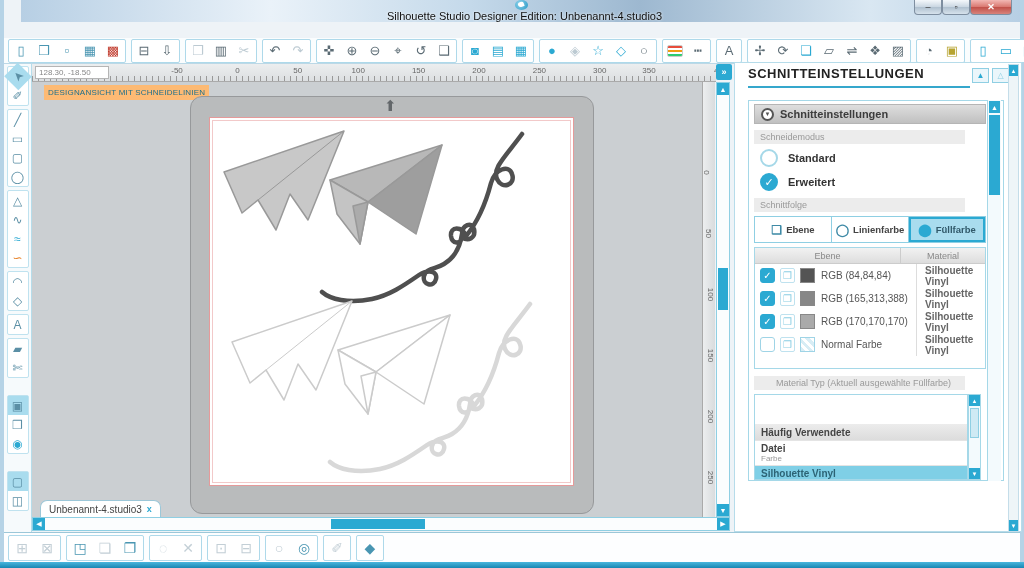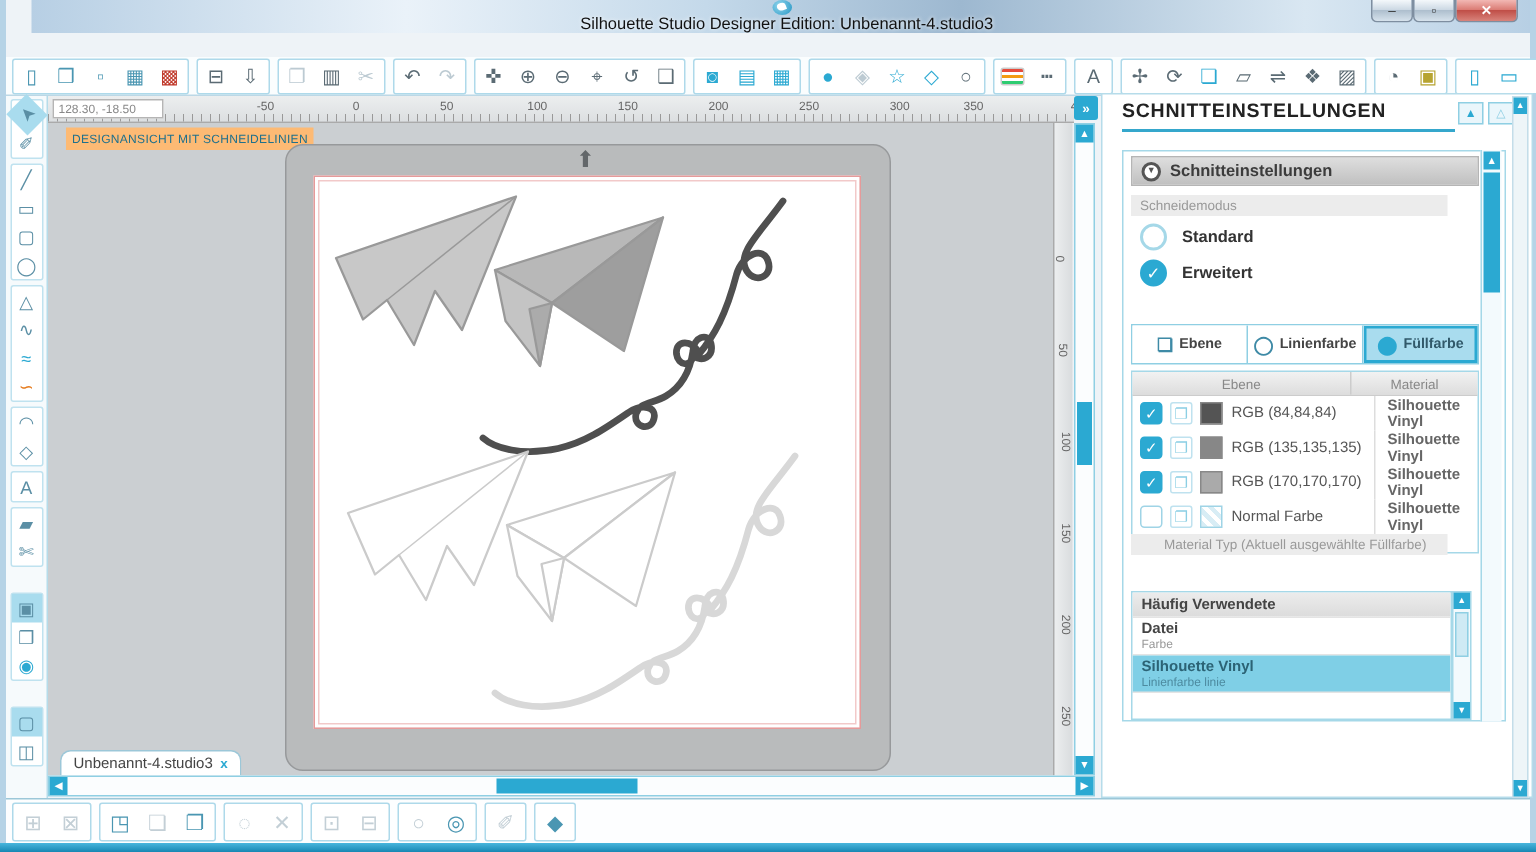--- a/index.html
+++ b/index.html
@@ -135,21 +135,21 @@
   .sw{width:15px;height:15px;border:1px solid #888;margin-right:6px;}
   .corow.checker .sw{border-color:#9fd4e6;
     background:repeating-linear-gradient(45deg,#d8edf5 0 3px,#fff 3px 6px);}
   .colabel{font-size:10px;color:#555;width:95px;}
   .comat{font-size:10px;font-weight:bold;color:#666;border-left:1px solid #ddd;align-self:stretch;
     display:flex;align-items:center;padding-left:8px;flex:1;}
   .matlist{left:750px;top:394px;width:214px;height:86px;border:1px solid #a5d8e8;overflow:hidden;}
   .matitem{padding:2px 6px;border-bottom:1px solid #e4e4e4;}
   .matitem .nm{font-size:10px;font-weight:bold;color:#444;}
   .matitem .sb{font-size:8px;color:#999;}
-  .matitem.header{background:linear-gradient(#ececec,#dcdcdc);height:17px;display:flex;align-items:center;}
+  .matitem.header{background:linear-gradient(#ececec,#dcdcdc);height:17px;display:flex;align-items:center;margin-top:29px;}
   .matitem.selected{background:#7fcfe6;}
   .matitem.selected .nm{color:#2c6375;} .matitem.selected .sb{color:#4d8ba0;}
   .mlscroll{left:964px;top:394px;width:13px;height:86px;border:1px solid #a5d8e8;background:#f3fafd;}
   .mlscroll .up,.mlscroll .dn{position:absolute;left:0;width:11px;height:11px;background:#2ba9d2;color:#fff;
     font-size:6px;display:flex;align-items:center;justify-content:center;}
   .mlscroll .up{top:0;} .mlscroll .dn{bottom:0;}
   .mlthumb{position:absolute;left:1px;top:13px;width:9px;height:30px;background:#cfeaf4;border:1px solid #8fcfe3;}
   .pscroll{left:983px;top:100px;width:14px;height:381px;border-left:1px solid #a5d8e8;background:#f3fafd;}
   .pscroll .up{position:absolute;top:1px;left:1px;width:11px;height:12px;background:#2ba9d2;color:#fff;
     font-size:7px;display:flex;align-items:center;justify-content:center;}
@@ -404,20 +404,21 @@
   <div class="ab seclabel" style="top:130px;">Schneidemodus</div>
   <div class="ab radiorow" style="top:148px;">
     <span class="radio"></span>
     <span class="radiolabel">Standard</span>
   </div>
   <div class="ab radiorow" style="top:172px;">
     <span class="radio checked">✓</span>
     <span class="radiolabel">Erweitert</span>
   </div>
 
+  <div class="ab seclabel" style="top:198px;">Schnittfolge</div>
   <div class="ab cuttabs">
 
       <span class="cuttab">
         <span class="ic">❏</span>
         <span>Ebene</span>
       </span>
 
       <span class="cuttab">
         <span class="ic">◯</span>
         <span>Linienfarbe</span>
@@ -441,21 +442,21 @@
           <span class="layic">❐</span>
           <span class="sw" style="background: rgb(84, 84, 84);"></span>
           <span class="colabel">RGB (84,84,84)</span>
           <span class="comat">Silhouette Vinyl</span>
         </div>
 
         <div class="corow checked">
           <span class="cb"></span>
           <span class="layic">❐</span>
           <span class="sw" style="background: rgb(135, 135, 135);"></span>
-          <span class="colabel">RGB (135,135,135)</span>
+          <span class="colabel">RGB (165,313,388)</span>
           <span class="comat">Silhouette Vinyl</span>
         </div>
 
         <div class="corow checked">
           <span class="cb"></span>
           <span class="layic">❐</span>
           <span class="sw" style="background: rgb(170, 170, 170);"></span>
           <span class="colabel">RGB (170,170,170)</span>
           <span class="comat">Silhouette Vinyl</span>
         </div>
@@ -463,21 +464,21 @@
         <div class="corow checker">
           <span class="cb"></span>
           <span class="layic">❐</span>
           <span class="sw"></span>
           <span class="colabel">Normal Farbe</span>
           <span class="comat">Silhouette Vinyl</span>
         </div>
       </div>
   </div>
 
-  <div class="ab seclabel" style="top:356px;padding-left:22px;">Material Typ (Aktuell ausgewählte Füllfarbe)</div>
+  <div class="ab seclabel" style="top:376px;padding-left:22px;">Material Typ (Aktuell ausgewählte Füllfarbe)</div>
   <div class="ab matlist">
 
       <div class="matitem header">
         <div class="nm">Häufig Verwendete</div>
         <div class="sb"></div>
       </div>
 
       <div class="matitem">
         <div class="nm">Datei</div>
         <div class="sb">Farbe</div>

